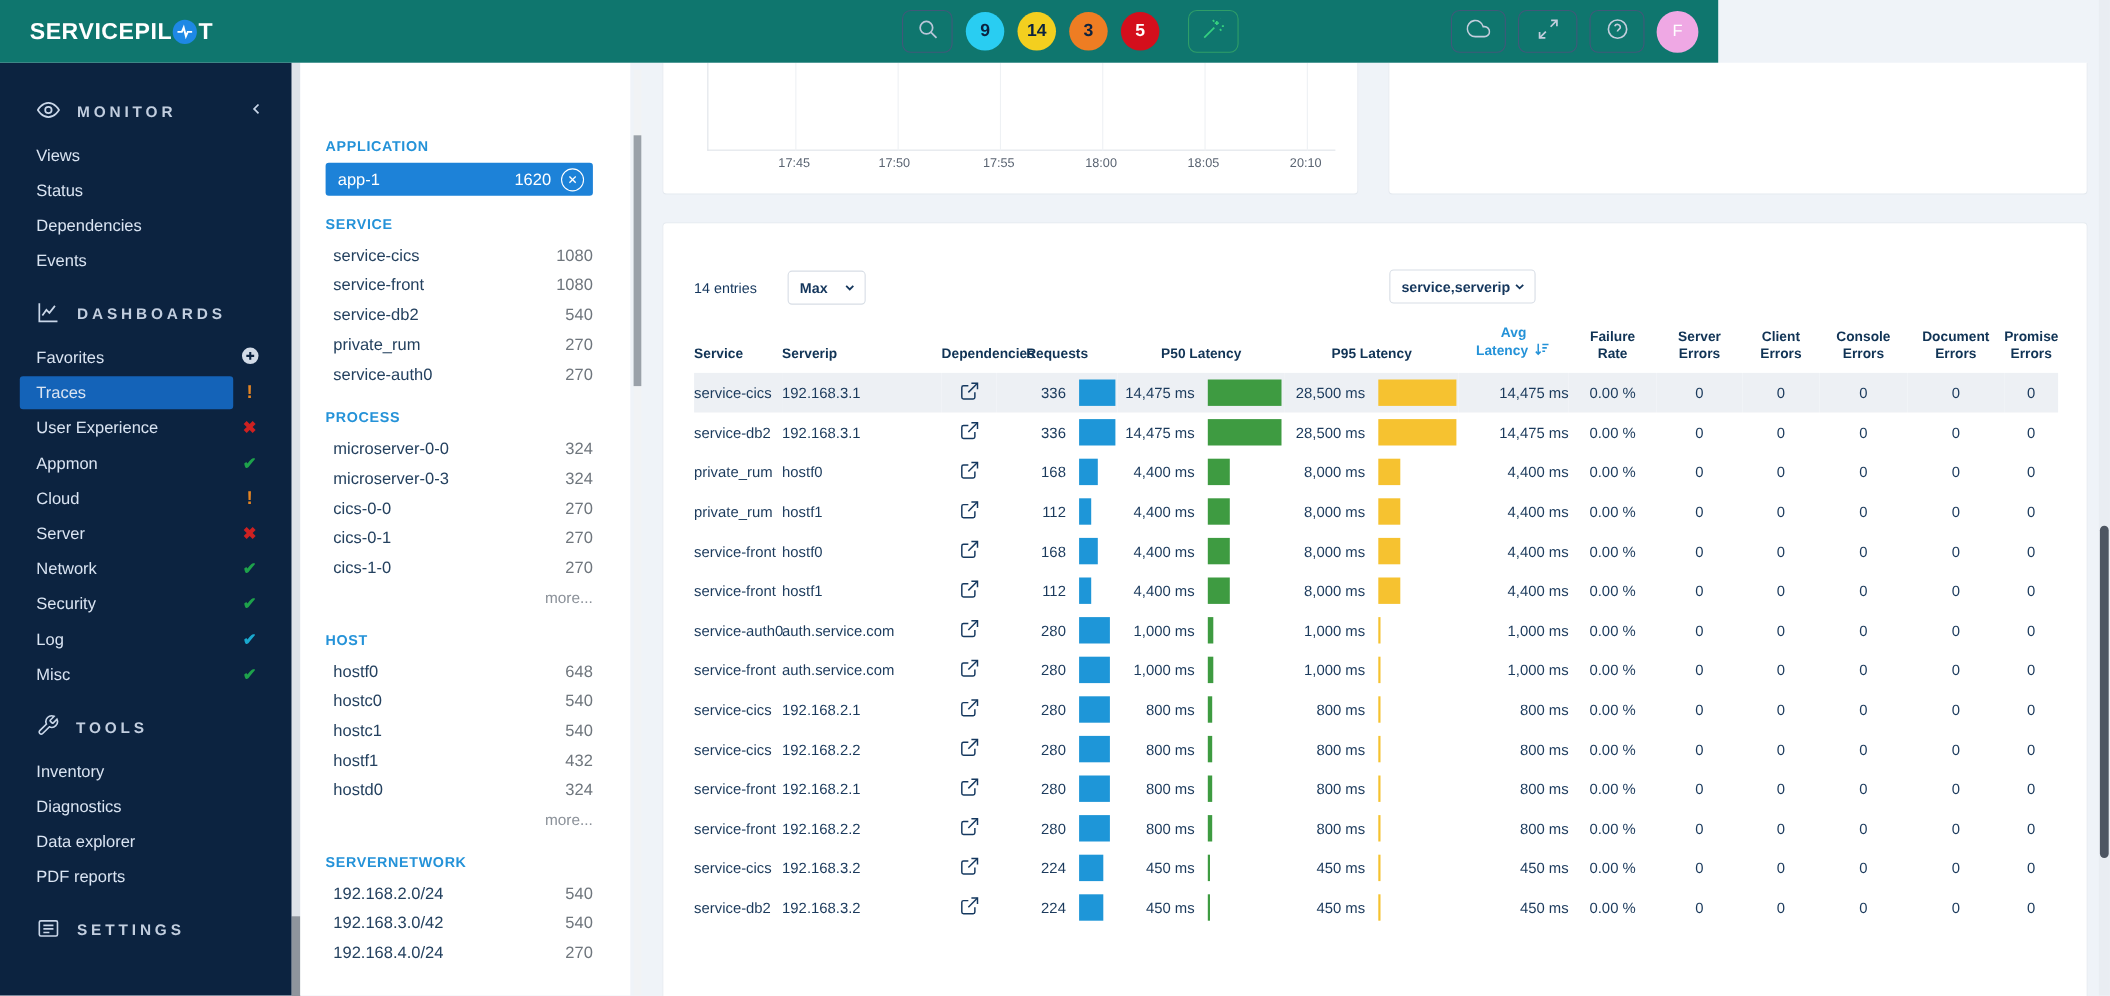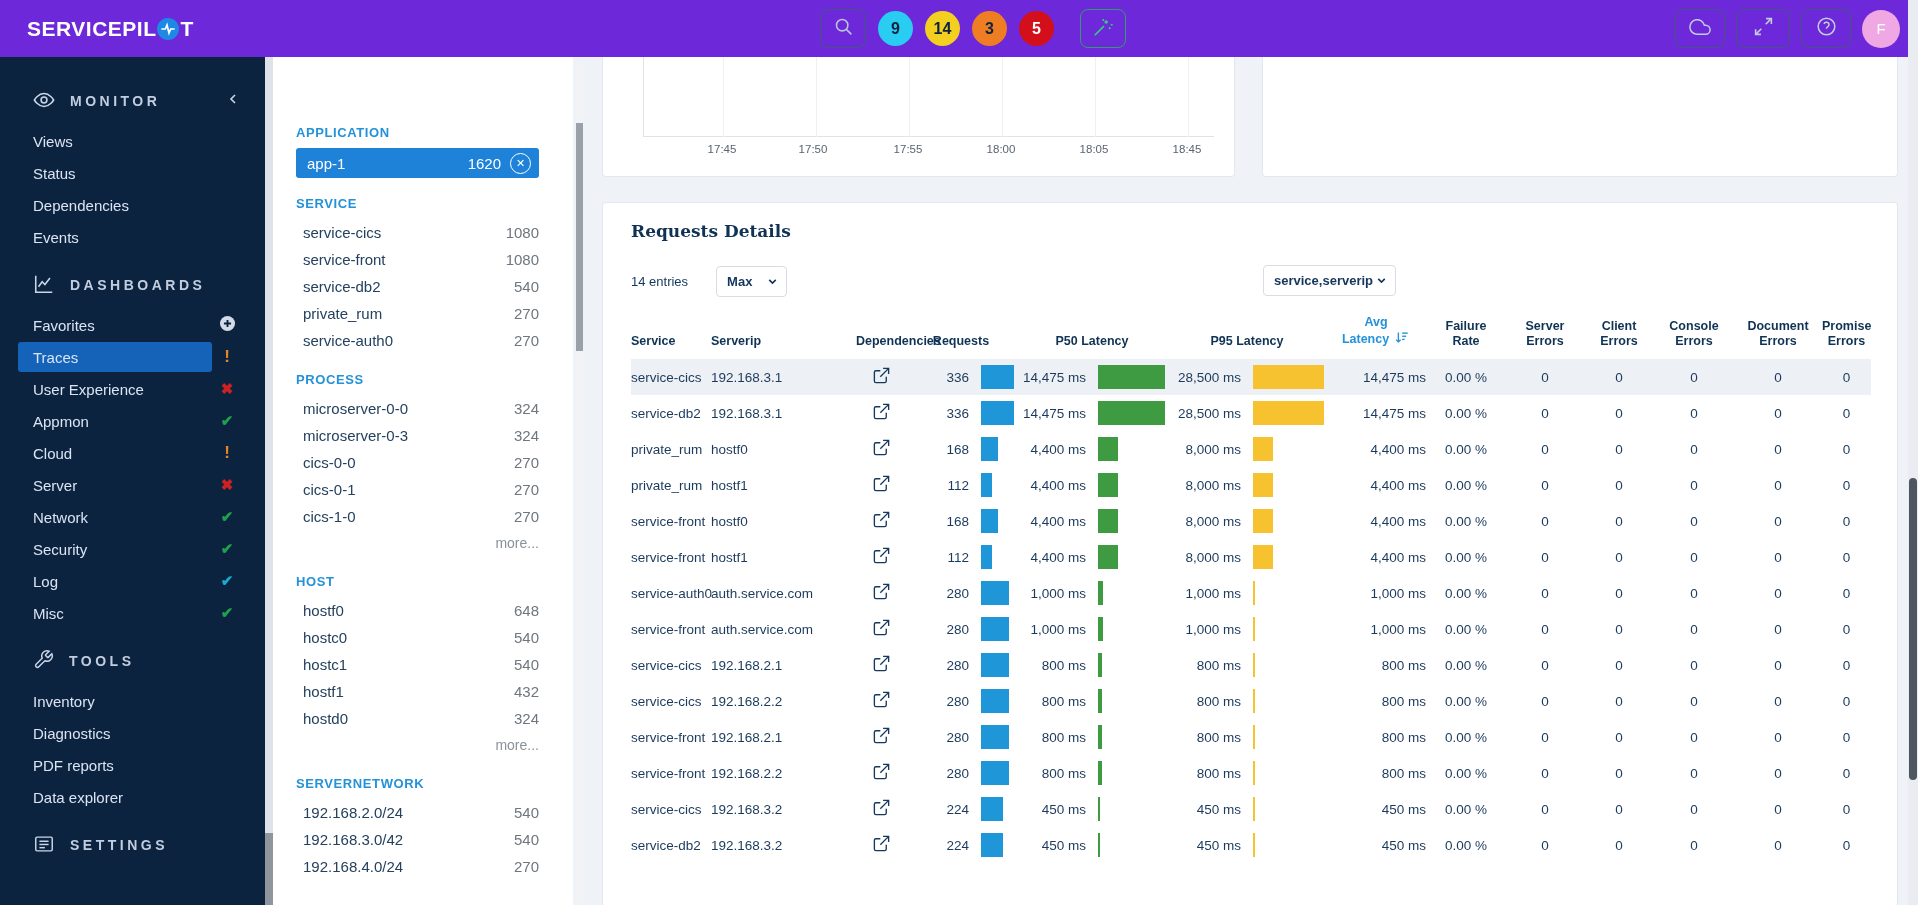--- a/index.html
+++ b/index.html
@@ -1,21 +1,21 @@
 <!DOCTYPE html>
 <html><head>
 <meta charset="utf-8">
 <style>
   * { margin:0; padding:0; box-sizing:border-box; }
   html,body { width:1918px; height:905px; overflow:hidden; background:#eff3f8;
               font-family:"Liberation Sans", sans-serif; }
 
   
-  .topbar { position:absolute; left:0; top:0; width:1918px; height:57px;
-            background:#6d28d9; z-index:20; }
+  .topbar { position:absolute; left:0; top:0; width:1562px; height:57px;
+            background:#0f766e; z-index:20; }
   .logo { position:absolute; left:27px; top:17px; display:flex; align-items:center;
           color:#fff; font-size:21px; font-weight:800; letter-spacing:0.5px; }
   .logo-o { display:inline-flex; width:22px; height:22px; border-radius:50%;
             background:#1e88e5; margin:0 1px; align-items:center; justify-content:center; }
   .tb-center { position:absolute; left:820px; top:9px; display:flex; align-items:center; gap:12px; }
   .tb-btn { width:46px; height:39px; border:1px solid #41587a; border-radius:8px;
             display:flex; align-items:center; justify-content:center; cursor:pointer; background:transparent; }
   .badge { min-width:35px; height:35px; border-radius:18px; display:flex; align-items:center;
            justify-content:center; font-weight:700; font-size:16px; padding:0 8px; cursor:pointer; }
   .tb-right { position:absolute; right:18px; top:9px; display:flex; align-items:center; gap:11px; }
@@ -261,24 +261,24 @@
           </svg></span>
         <span>TOOLS</span>
       </div>
       <div class="sb-item">
         <span class="lbl">Inventory</span>
       </div>
       <div class="sb-item">
         <span class="lbl">Diagnostics</span>
       </div>
       <div class="sb-item">
+        <span class="lbl">Data explorer</span>
+      </div>
+      <div class="sb-item">
         <span class="lbl">PDF reports</span>
-      </div>
-      <div class="sb-item">
-        <span class="lbl">Data explorer</span>
       </div>
     </div>
     <div class="sb-section">
       <div class="sb-header">
         <span><svg width="22" height="22" viewBox="0 0 24 24" fill="none" stroke="#c9d6e8" stroke-width="1.6">
             <rect x="3" y="4.5" width="18" height="15" rx="1.5"></rect>
             <line x1="7" y1="9" x2="17" y2="9"></line>
             <line x1="7" y1="12.5" x2="17" y2="12.5"></line>
             <line x1="7" y1="16" x2="13" y2="16"></line>
           </svg></span>
@@ -390,28 +390,27 @@
         <div class="gridline" style="left: 358px;"></div>
         <div class="gridline" style="left: 451px;"></div>
         <div class="gridline" style="left: 544px;"></div>
       </div>
     <div id="ticks">
         <div class="tick" style="left: 97px;">17:45</div>
         <div class="tick" style="left: 188px;">17:50</div>
         <div class="tick" style="left: 283px;">17:55</div>
         <div class="tick" style="left: 376px;">18:00</div>
         <div class="tick" style="left: 469px;">18:05</div>
-        <div class="tick" style="left: 562px;">18:45</div>
+        <div class="tick" style="left: 562px;">20:10</div>
       </div>
   </section>
 
   <section class="card empty-card"></section>
 
   <section class="card req-card">
-    <h2 class="req-title">Requests Details</h2>
 
     <div class="req-controls">
       <span class="entries">14 entries</span>
       <div class="selbox sel-max">
         <span>Max</span>
         <svg width="13" height="13" viewBox="0 0 24 24" fill="none" stroke="#14365c" stroke-width="3">
             <path d="M6 9l6 6 6-6"></path>
           </svg>
       </div>
       <div class="selbox sel-group">

